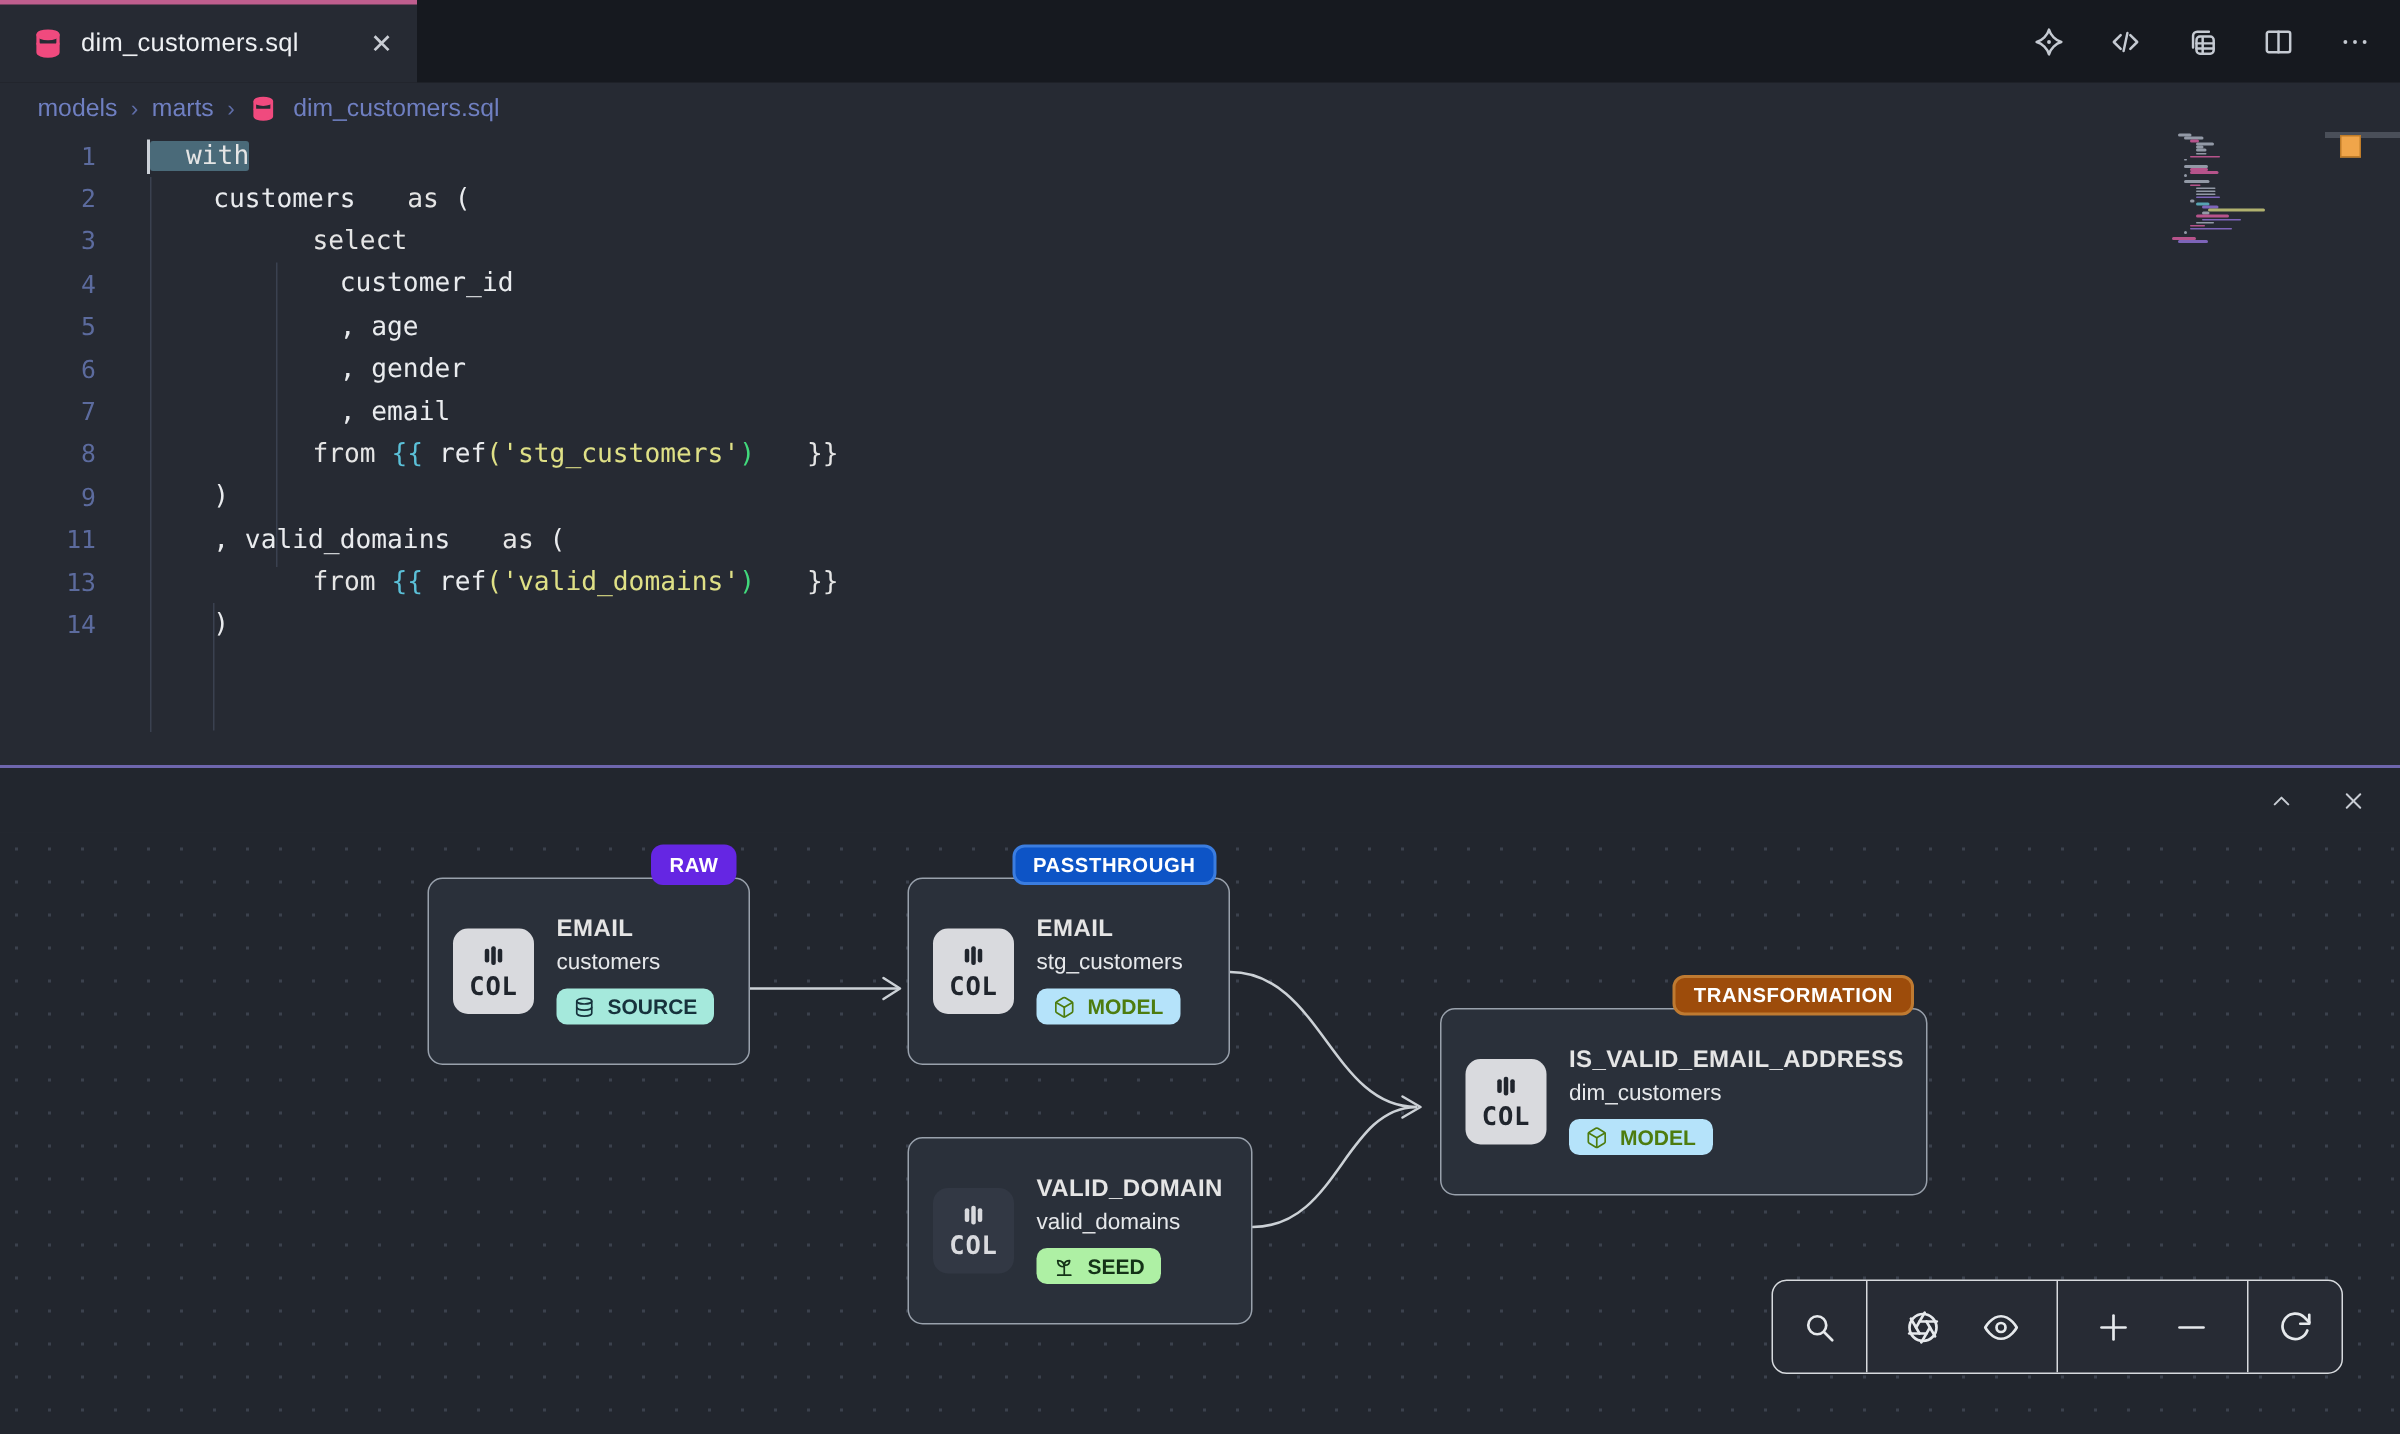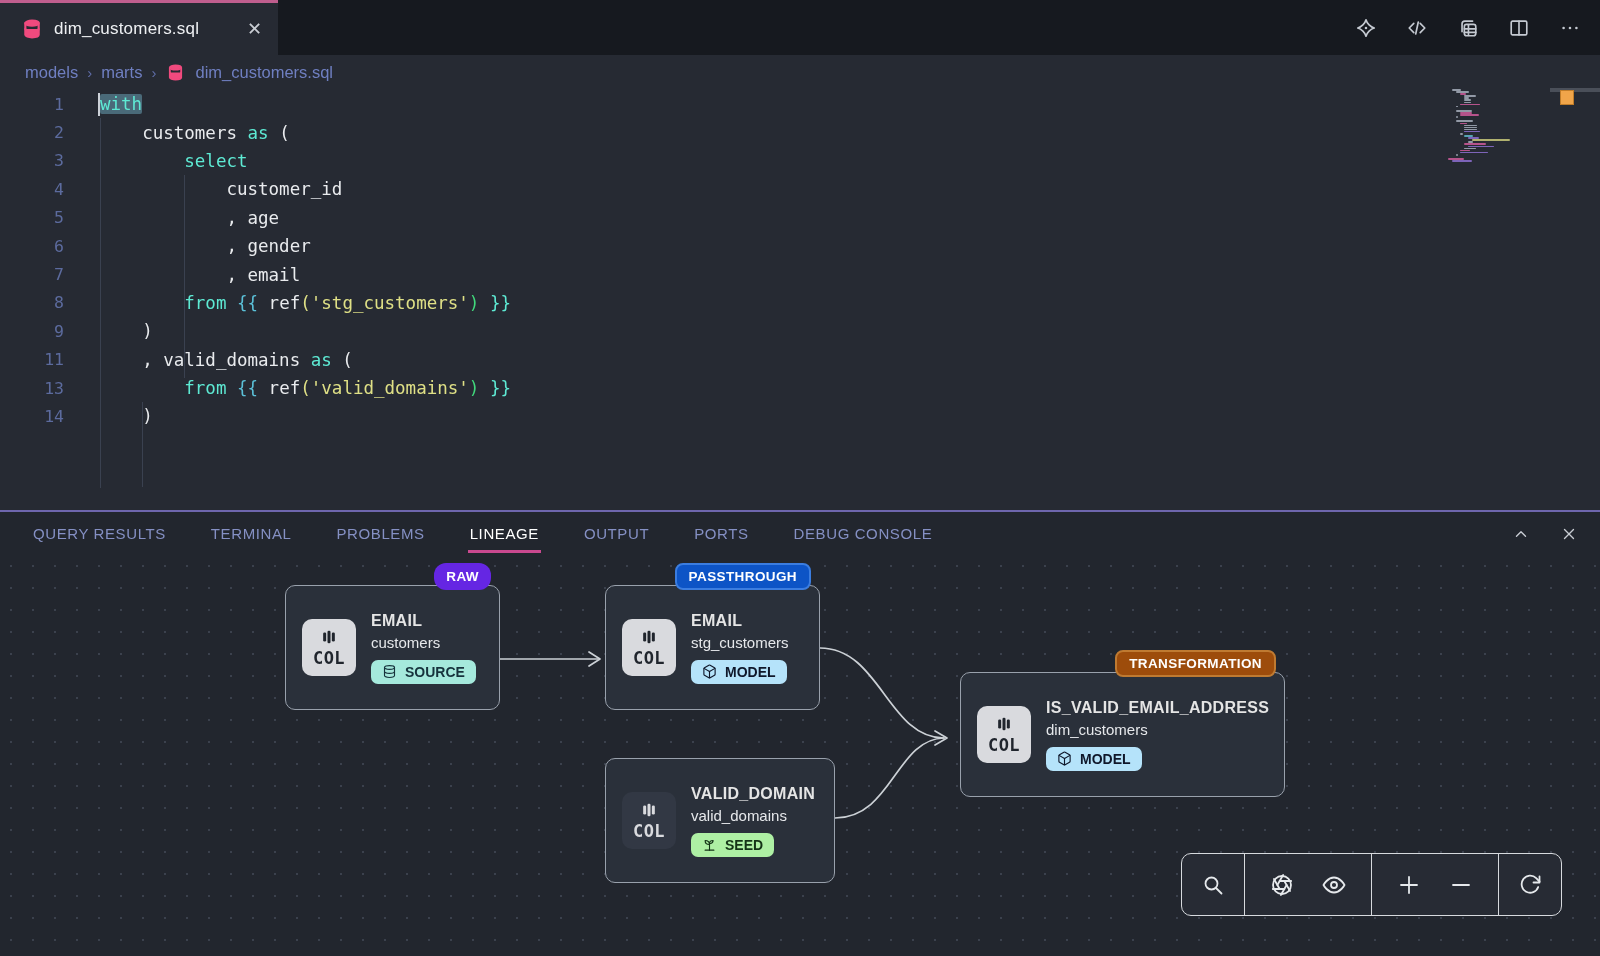--- a/index.html
+++ b/index.html
@@ -19,21 +19,21 @@
   .breadcrumb { position:absolute; top:55px; left:0; width:1600px; height:35px; display:flex; align-items:center; padding-left:25px; gap:9px; color:#6f7fc1; font-size:16.5px; }
   .crumb-sep { font-size:15px; color:#5f6da8; }
   .breadcrumb .dbicon { margin:0 2px; }
 
   
   .editor { position:absolute; top:90px; left:0; width:1600px; height:420px; overflow:hidden; font-family:"DejaVu Sans Mono", monospace; font-size:17.5px; }
   .code-line { display:flex; height:28.4px; align-items:center; white-space:pre; }
   .lnum { width:64px; text-align:right; color:#5c6b9e; font-size:16.5px; flex:0 0 64px; }
   .ltext { margin-left:36px; color:#e9ebee; }
   .tok-pl { color:#e9ebee; }
-  .tok-kw { color:#5eead4; }
+  .tok-kw { color:#e5e5e5;padding-left:24px; }
   .tok-cy { color:#5bc0d8; }
   .tok-str { color:#dfe086; }
   .tok-grn { color:#41d97c; }
   .tok-sel { background:#4a6a79; border-radius:2px; }
   .cursor-bar { position:absolute; left:98px; top:93px; width:2px; height:23px; background:#ccd1d8; }
   .iguide { position:absolute; width:1px; background:#3a4150; }
   .g1 { left:100px; top:28px; height:370px; }
   .g2 { left:184px; top:85px; height:203px; }
   .g3 { left:142px; top:312px; height:85px; }
 
@@ -57,24 +57,24 @@
   .edges { position:absolute; top:0; left:0; }
   .node { position:absolute; height:125px; background:#2a303a; border:1px solid #99a1ac; border-radius:10px; display:flex; align-items:center; padding:0 16px; gap:15px; }
   .colbox { width:54px; height:57px; border-radius:10px; display:flex; flex-direction:column; align-items:center; justify-content:center; gap:1px; flex:0 0 54px; }
   .colbox.light { background:#d9dade; color:#20252d; }
   .colbox.dark { background:#323844; color:#d9dade; }
   .col-label { font-size:17px; font-weight:700; font-family:"DejaVu Sans Mono", monospace; letter-spacing:0.5px; }
   .node-title { font-size:16px; font-weight:700; color:#e5e5e5; letter-spacing:0.3px; }
   .node-sub { font-size:15px; color:#e6e8eb; margin-top:4px; }
   .type-badge { margin-top:9px; display:inline-flex; align-items:center; gap:8px; border-radius:7px; padding:4px 11px; font-size:14px; font-weight:600; width:fit-content; }
   .type-SOURCE { background:#a5e9dc; color:#16323c; }
-  .type-MODEL  { background:#b5e3fa; color:#0f172a; }
+  .type-MODEL  { background:#b5e3fa; color:#4d7c0f; }
   .type-SEED   { background:#aef0a4; color:#143317; }
   .cat-badge { position:absolute; border-radius:8px; color:#fff; font-weight:700; font-size:13.5px; letter-spacing:0.4px; padding:6px 12px; }
-  .cat-RAW { background:#6526e3;border-radius:12px; }
+  .cat-RAW { background:#6526e3; }
   .cat-PASSTHROUGH { background:#0d54c6; border:2px solid #3b7de0; padding:4px 12px; }
   .cat-TRANSFORMATION { background:#9d4c0b; border:2px solid #bf7a31; padding:4px 12px; }
 
   
   .ltoolbar { position:absolute; left:1181px; top:298px; width:381px; height:63px; border:1.5px solid #d7dade; border-radius:10px; background:#272b34; display:flex; overflow:hidden; color:#e6e9ec; }
   .tgroup { display:flex; align-items:center; justify-content:space-evenly; border-left:1.5px solid #d7dade; height:100%; }
   .tgroup:first-child { border-left:none; }
   .tg-1 { width:62px; } .tg-2 { width:127px; } .tg-3 { width:127px; } .tg-4 { width:62px; }
   .tbtn { width:30px; height:30px; display:flex; align-items:center; justify-content:center; cursor:pointer; }
 </style>
@@ -201,29 +201,20 @@
     <div class="mm-line" style="margin-left: 12px; width: 28px; background: rgb(141, 111, 209);"></div>
     <div class="mm-line" style="margin-left: 8px; width: 2px; background: rgb(166, 173, 187);"></div>
     <div class="mm-line" style="margin-left: 0px; width: 0px; background: rgb(166, 173, 187);"></div>
     <div class="mm-line" style="margin-left: 0px; width: 16px; background: rgb(208, 90, 155);"></div>
     <div class="mm-line" style="margin-left: 4px; width: 20px; background: rgb(141, 111, 209);"></div>
   </div>
 <div class="ruler-bar"></div>
 <div class="ruler-marker"></div>
 
 <div class="panel-header">
-  <div class="ptabs" id="panel-tabs">
-      <div class="ptab">QUERY RESULTS</div>
-      <div class="ptab">TERMINAL</div>
-      <div class="ptab">PROBLEMS</div>
-      <div class="ptab active">LINEAGE</div>
-      <div class="ptab">OUTPUT</div>
-      <div class="ptab">PORTS</div>
-      <div class="ptab">DEBUG CONSOLE</div>
-    </div>
   <div class="panel-actions">
       <span class="ibtn">
         <svg width="18" height="18" viewBox="0 0 24 24" fill="none" stroke="currentColor" stroke-width="1.8" stroke-linecap="round" stroke-linejoin="round">
           <polyline points="6 15 12 9 18 15"></polyline>
         </svg>
       </span>
       <span class="ibtn">
         <svg width="18" height="18" viewBox="0 0 24 24" fill="none" stroke="currentColor" stroke-width="1.8" stroke-linecap="round" stroke-linejoin="round">
           <line x1="6" y1="6" x2="18" y2="18"></line>
           <line x1="18" y1="6" x2="6" y2="18"></line>

